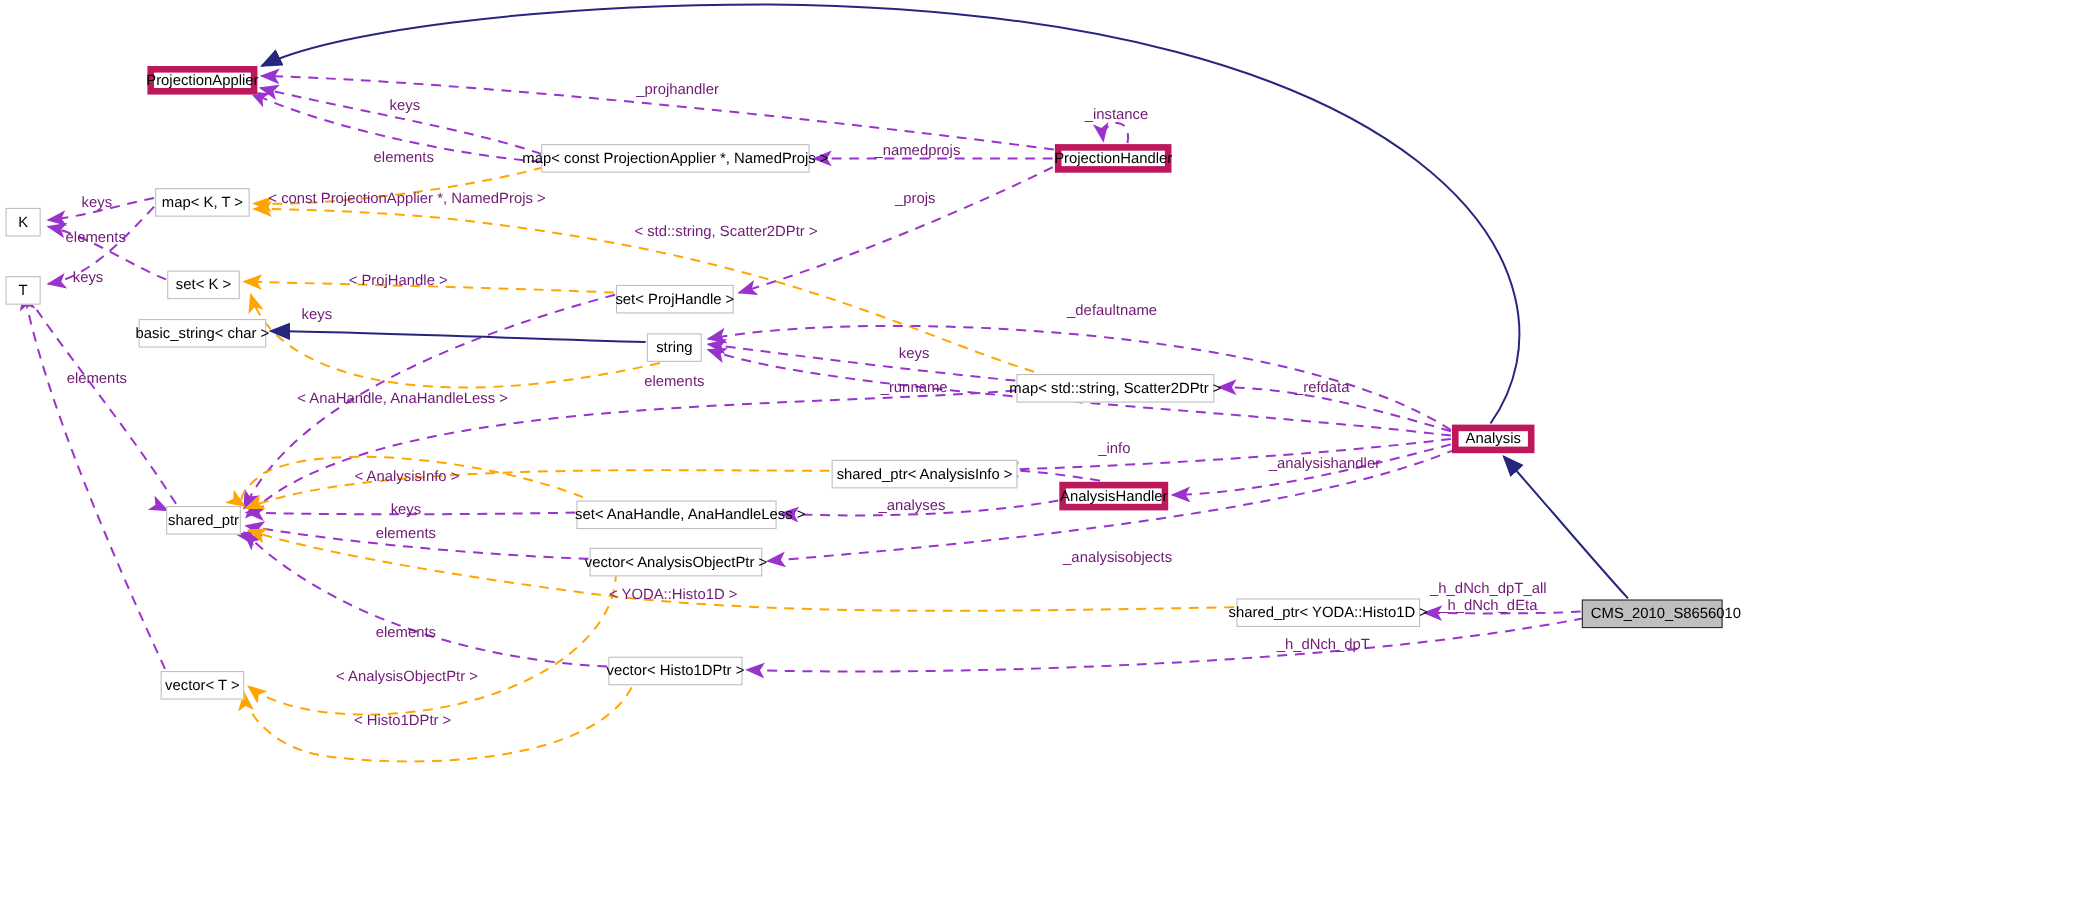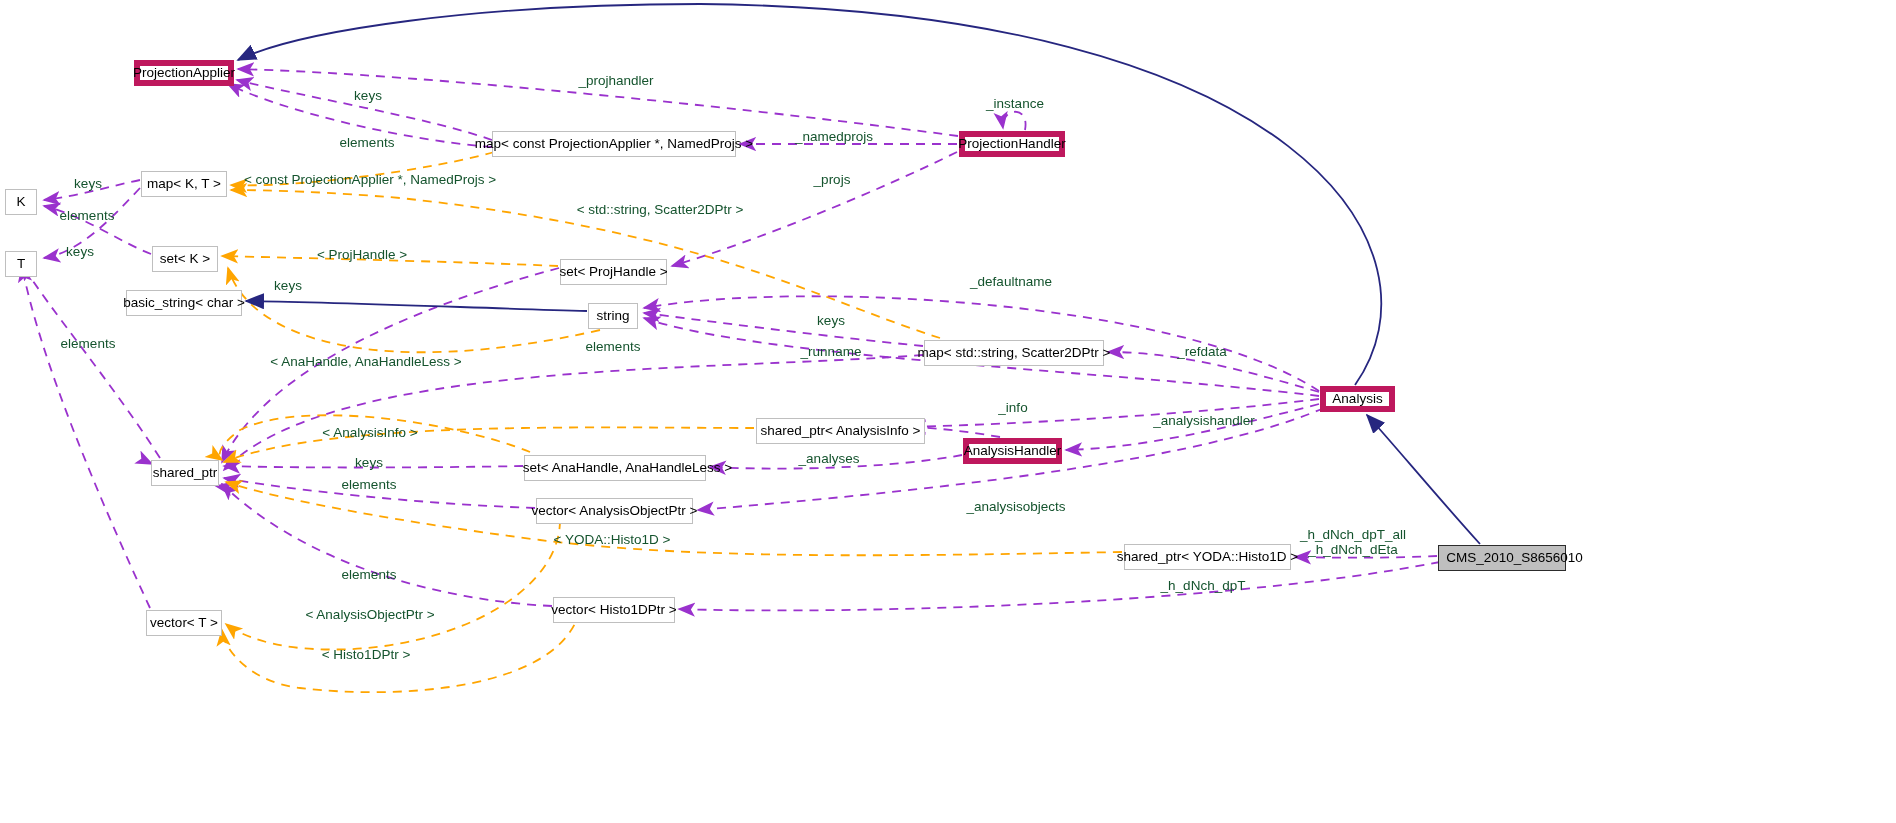--- a/index.html
+++ b/index.html
@@ -42,21 +42,21 @@
     border: 6px solid #be185d;
   }
   .node.current {
     border: 1px solid #2c2c2c;
     background: #bfbfbf;
   }
   .edge-label {
     position: absolute;
     font-size: 13.5px;
     line-height: 1;
-    color: #14532d;
+    color: #701a75;
     background: transparent;
     white-space: nowrap;
     z-index: 4;
     transform: translate(-50%, -50%);
   }
 </style>
 </head>
 <body>
 
 <div id="diagram">

